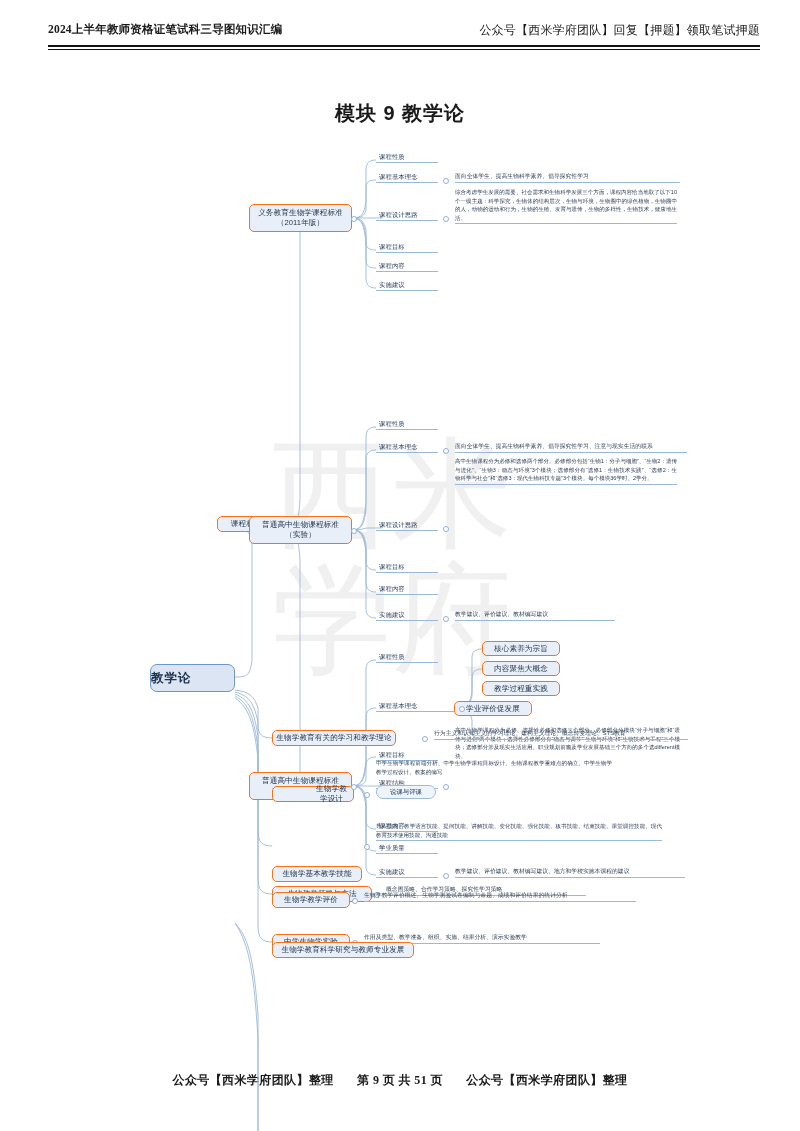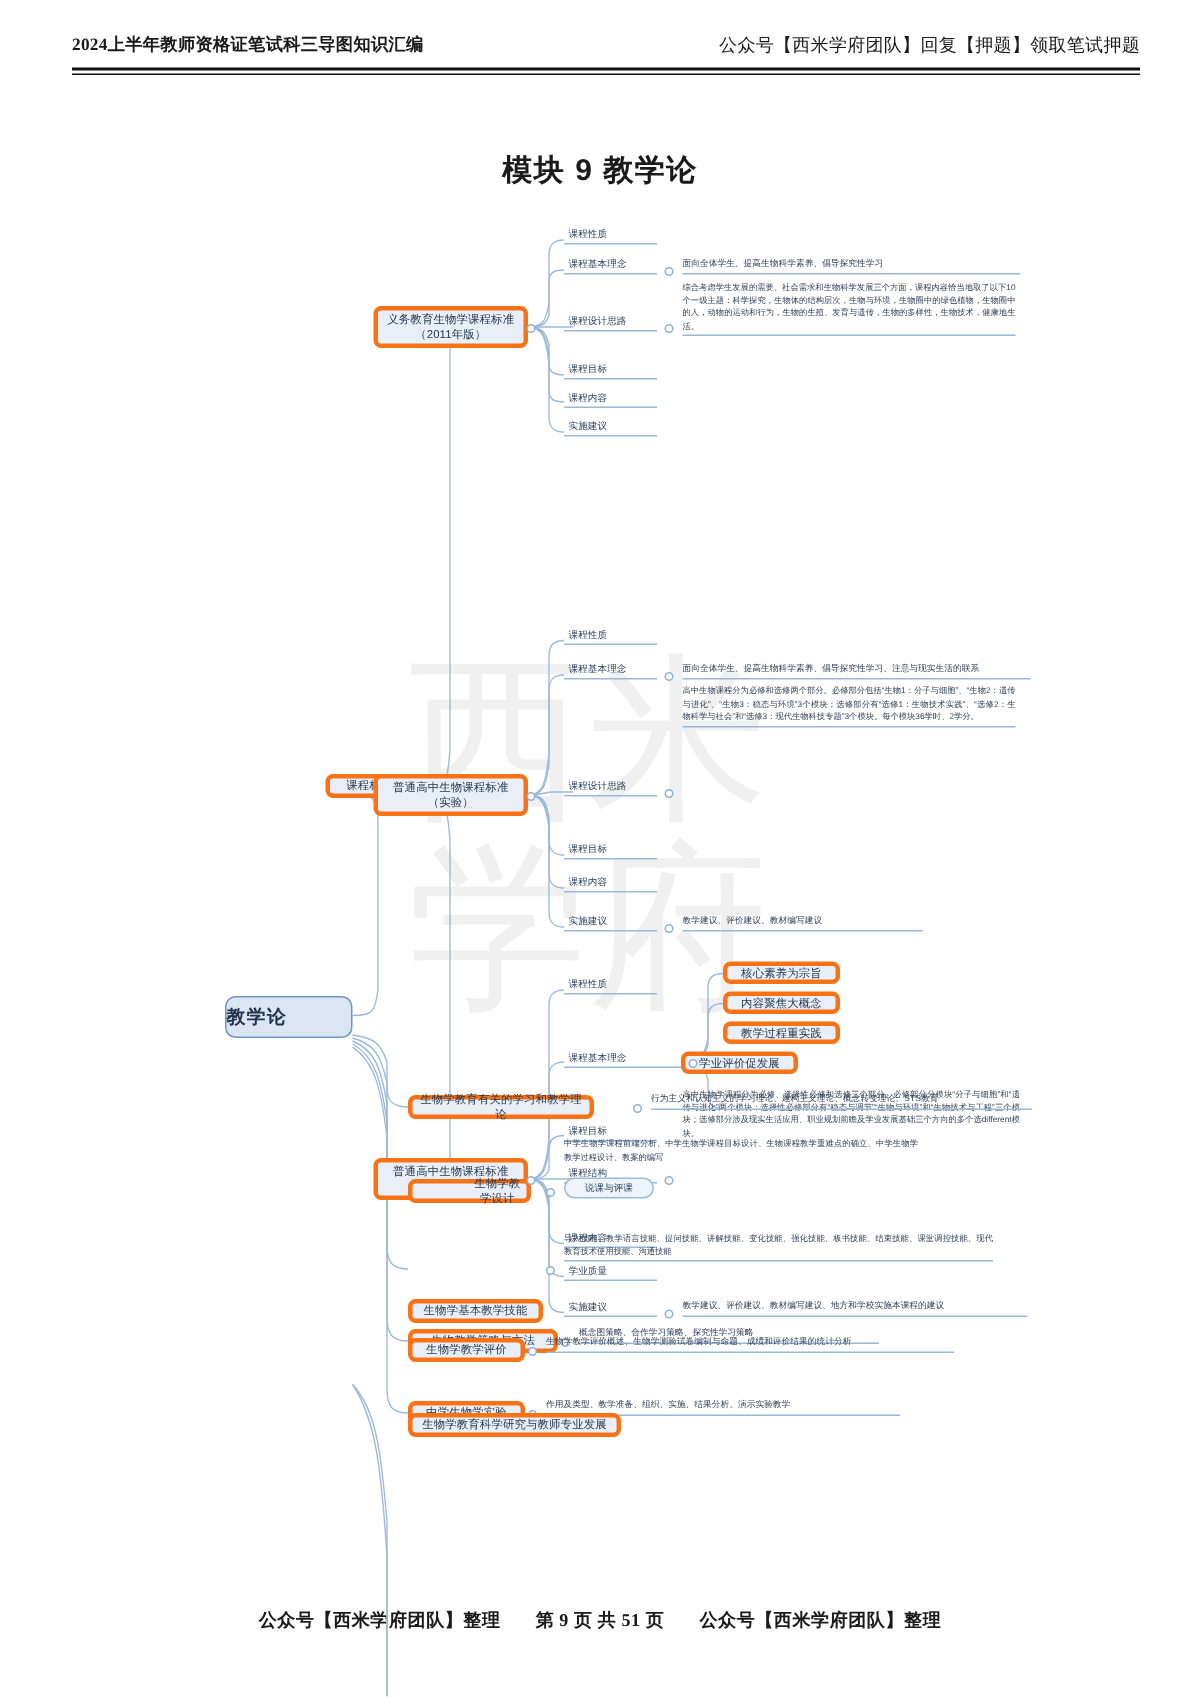--- a/index.html
+++ b/index.html
@@ -122,21 +122,21 @@
     font-weight: 700;
     color: #21344f;
     text-align: left;
     line-height: 26px;
     letter-spacing: 1px;
   }
 
   
   .node.lvl1 {
     background: #e8eff8;
-    border: 3px solid #f97316;
+    border: 1px solid #f97316;
     border-radius: 5px;
     font-size: 7.6px;
     color: #24374f;
     text-align: center;
     letter-spacing: .1px;
     display: flex;
     align-items: center;
     justify-content: center;
     padding: 0 3px;
   }

